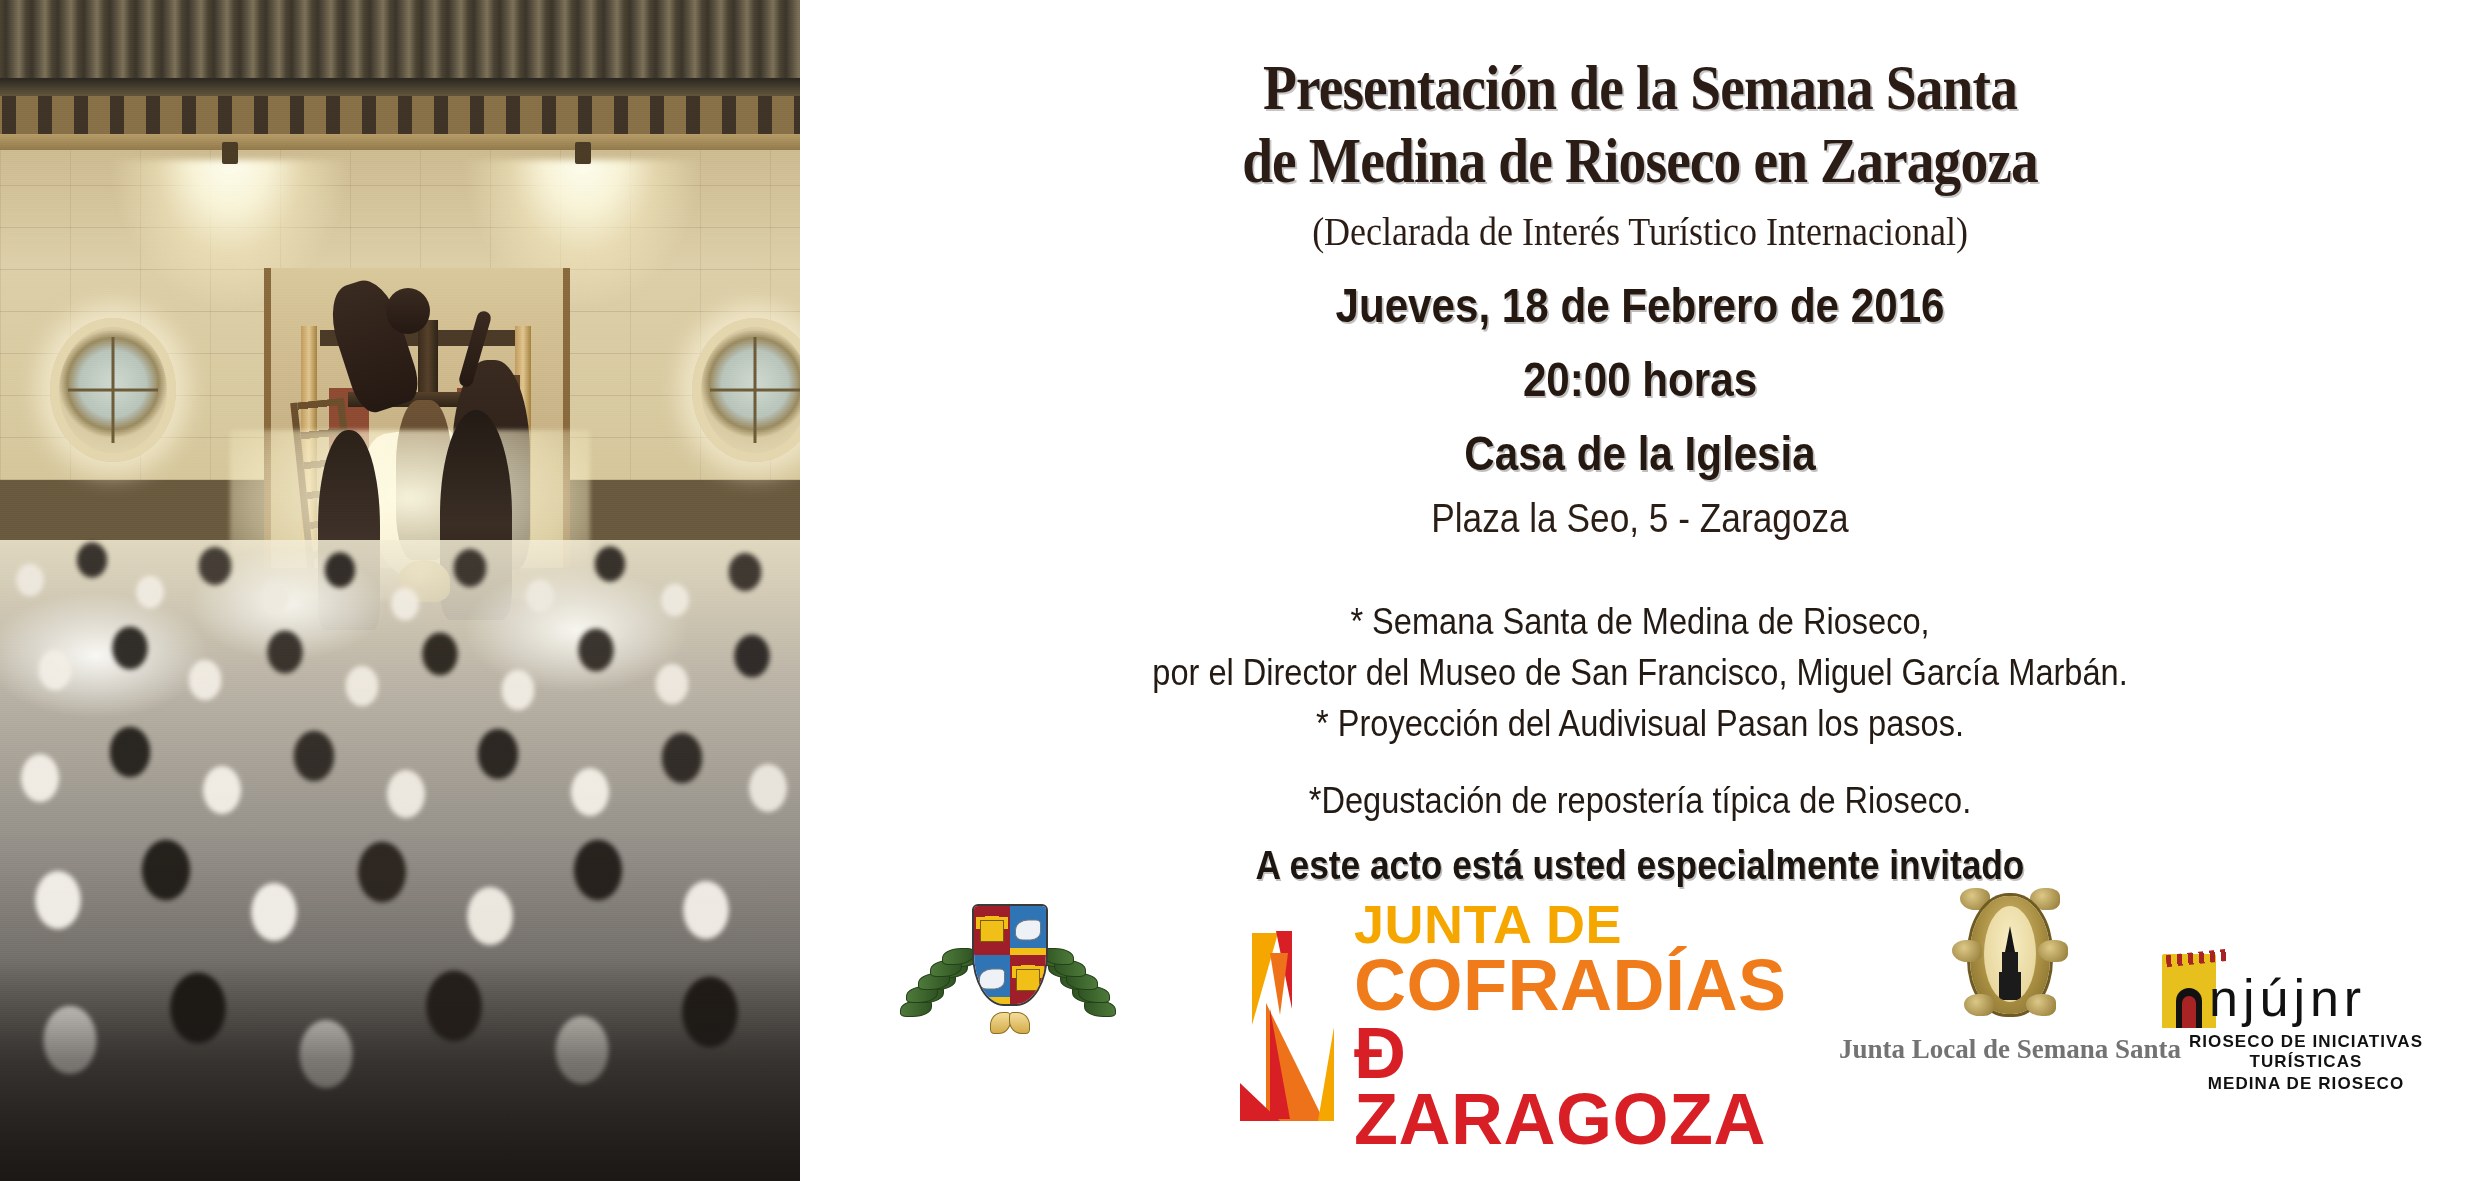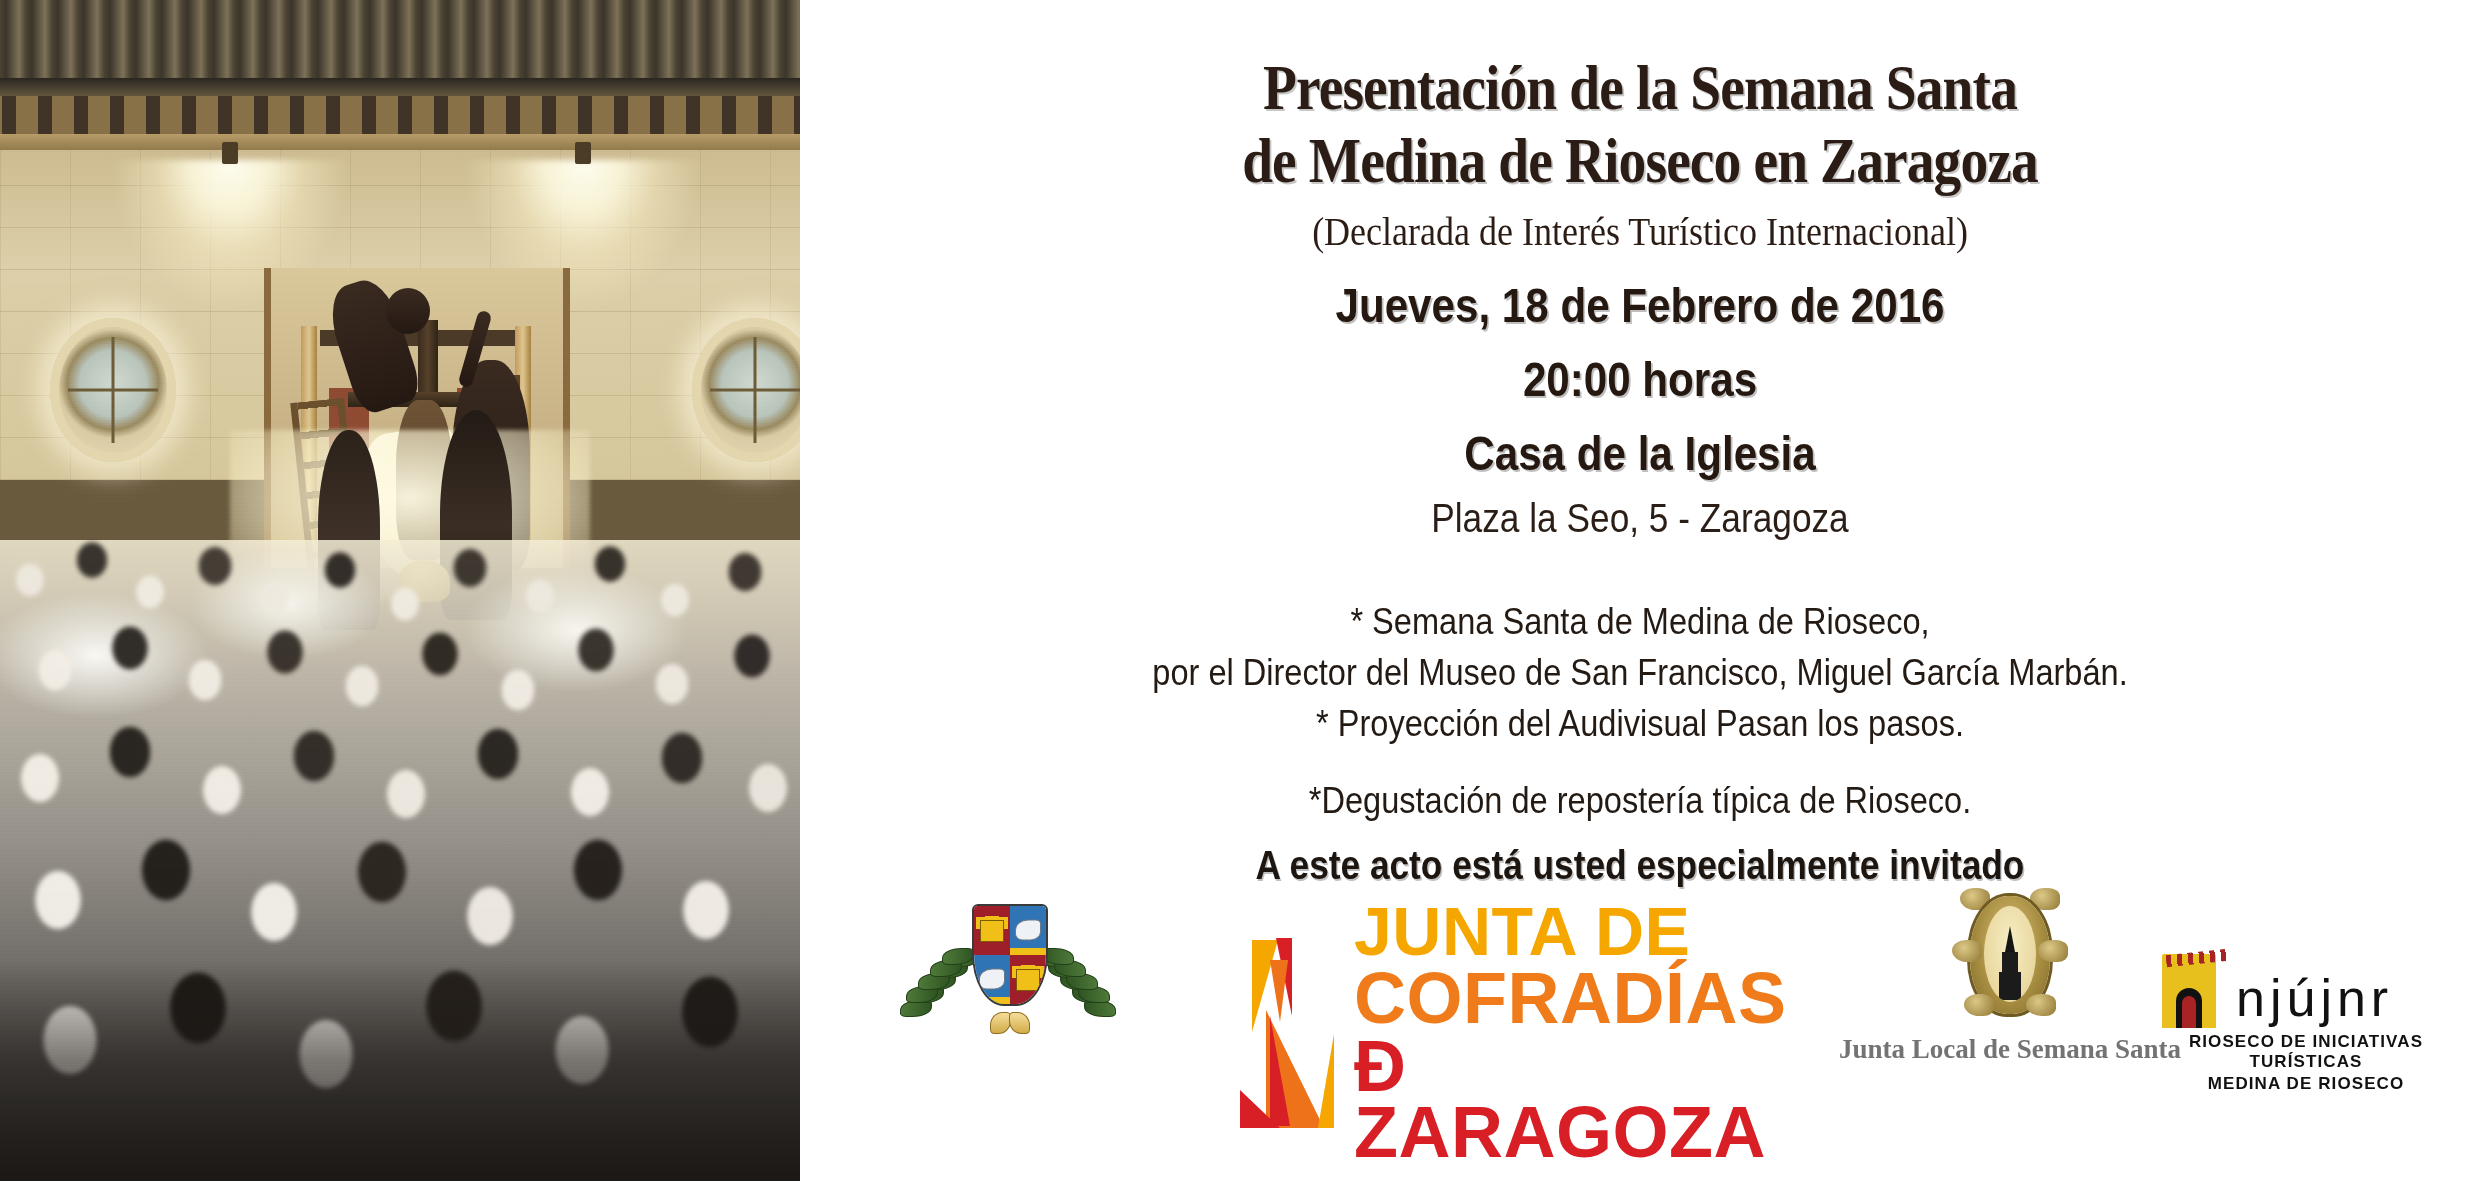--- a/index.html
+++ b/index.html
@@ -440,21 +440,21 @@
   .fl-g { left: 78px; top: 96px; width: 0; height: 0;
           border-left: 16px solid transparent; border-right: 0 solid transparent;
           border-bottom: 94px solid #f5a700; }
   .jcz-text { text-align: left; line-height: .92; margin-left: 4px; }
   .jcz-l1, .jcz-l2, .jcz-l3 {
     font-family: "Liberation Sans", sans-serif;
     font-weight: bold;
     letter-spacing: .5px;
     display: block;
   }
-  .jcz-l1 { font-size: 68px; color: #f5a700; }
+  .jcz-l1 { font-size: 54px; color: #f5a700; }
   .jcz-l2 { font-size: 72px; color: #ef7b1b; margin-top: 2px; }
   .jcz-l3 { font-size: 72px; color: #d81f26; margin-top: 2px; }
 
   
   #logo-jlss { left: 1020px; top: 0; width: 380px; }
   .cartouche { position: relative; width: 380px; height: 140px; }
   .cart-frame {
     position:absolute; left: 150px; top: 6px; width: 80px; height: 118px;
     background: radial-gradient(ellipse at 50% 40%, #d9c37e 0%, #a98f42 55%, #7d6528 100%);
     border-radius: 48% 48% 46% 46%;
@@ -512,21 +512,21 @@
   .gate::before {
     content:""; position:absolute; left: 20px; bottom: 0; width: 14px; height: 32px;
     background: #a82424; border-radius: 7px 7px 0 0; z-index: 2;
   }
   .crenel {
     position:absolute; left: 4px; top: -2px; width: 62px; height: 12px;
     background: repeating-linear-gradient(90deg, #a82424 0 5px, transparent 5px 11px);
     transform: rotate(-6deg);
   }
   .cit-letters {
-    position:absolute; left: 80px; top: 24px;
+    position:absolute; left: 53px; top: 24px;
     font-family: "Liberation Sans", sans-serif;
     font-size: 52px;
     letter-spacing: 5px;
     color: #111;
     line-height: 1;
   }
   .cit-cap1 {
     font-family: "Liberation Sans", sans-serif;
     font-weight: bold;
     font-size: 17px;

